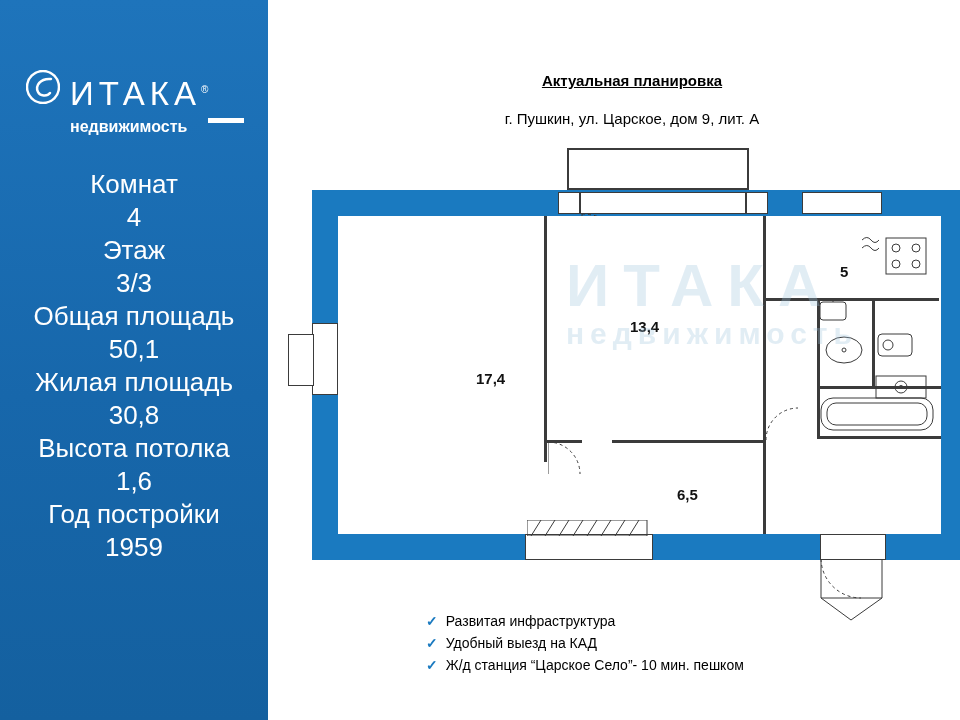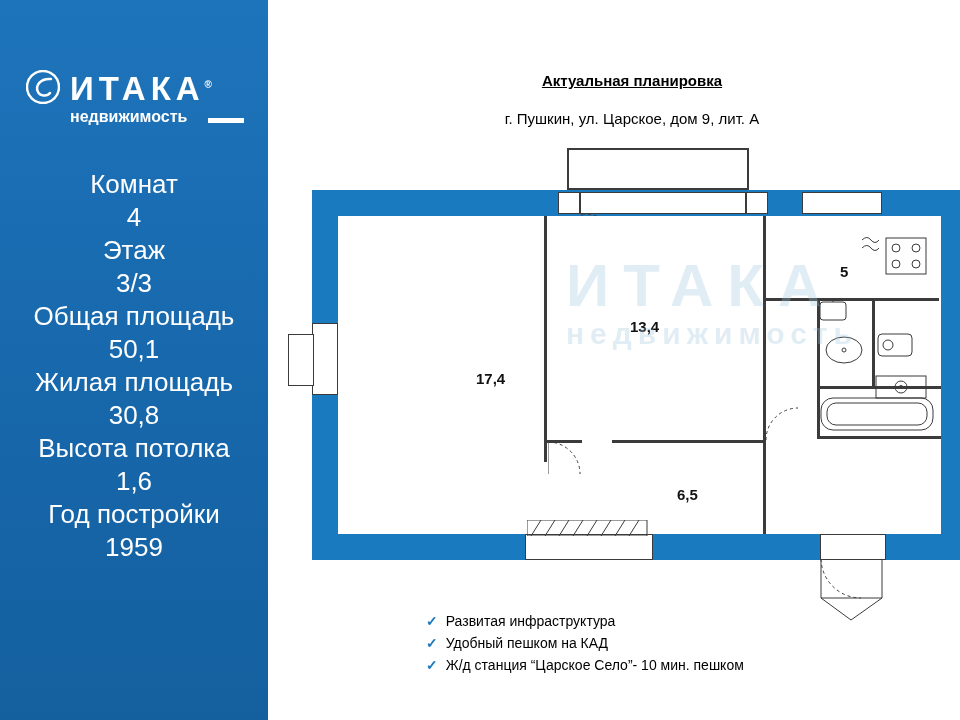--- a/index.html
+++ b/index.html
@@ -15,22 +15,22 @@
     position:absolute;left:0;top:0;width:268px;height:720px;
     background:#1a6fb5;
     background:linear-gradient(180deg,#1e74bb 0%, #1767ab 55%, #14609f 100%);
     color:#ffffff;
     box-sizing:border-box;
   }
   #logo{
     position:absolute;left:26px;top:68px;width:218px;height:62px;
   }
   #logo .logo-main{
-    font-size:33px;font-weight:bold;letter-spacing:5px;color:#ffffff;
-    line-height:34px;white-space:nowrap;
+    font-size:33px;font-weight:normal;letter-spacing:5px;color:#ffffff;
+    line-height:44px;white-space:nowrap;
   }
   #logo .logo-sub{
     font-size:16px;font-weight:bold;color:#ffffff;letter-spacing:0px;
     margin-top:2px;white-space:nowrap;
   }
   #logo .reg{font-size:10px;vertical-align:super;letter-spacing:0;}
   #logo .swirl{
     position:absolute;left:0;top:2px;width:34px;height:34px;
   }
   #logo .under{
@@ -231,20 +231,20 @@
       <span>ИТАКА</span>
     </div>
     <div class="wm2">недвижимость</div>
   </div>
 
   <div id="bullets">
     <div class="row">
       <span class="tick">✓</span><span>Развитая инфраструктура</span>
     </div>
     <div class="row">
-      <span class="tick">✓</span><span>Удобный пешком на КАД</span>
+      <span class="tick">✓</span><span>Удобный выезд на КАД</span>
     </div>
     <div class="row">
       <span class="tick">✓</span><span>Ж/д станция “Царское Село”- 10 мин. пешком</span>
     </div>
   </div>
 
 </div>
 
 </body></html>

